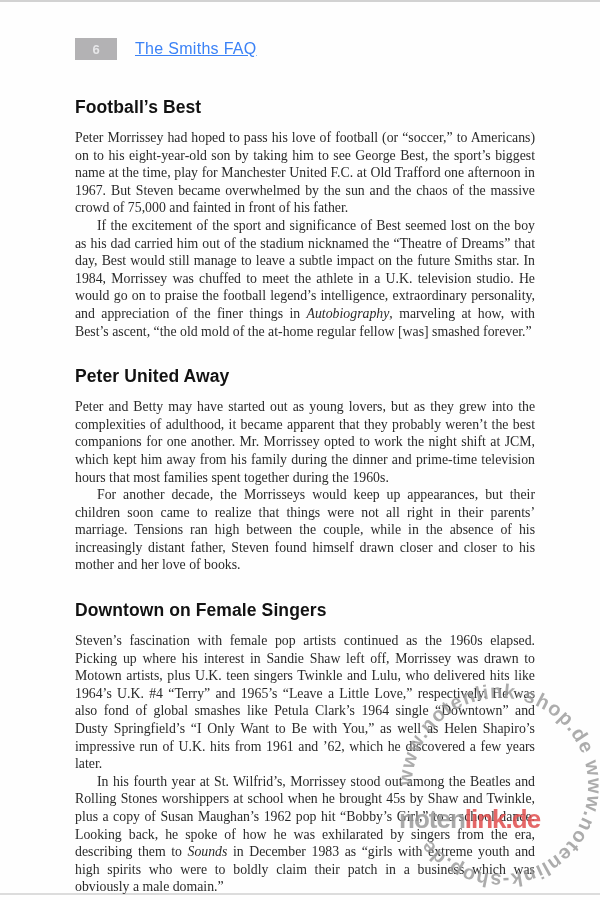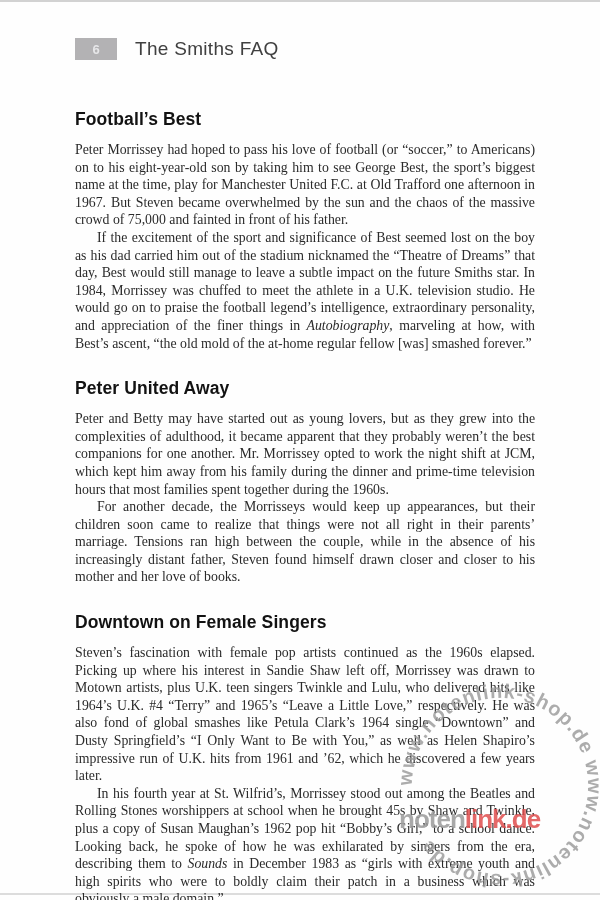--- a/index.html
+++ b/index.html
@@ -11,31 +11,31 @@
   .page-edge{position:absolute;left:0;width:600px;background:#d2d2d2;}
   .edge-top{top:0;height:2px;}
   .edge-bottom{top:893px;height:2px;background:#dcdcdc;}
 
   
   .header{position:absolute;left:75px;top:38px;display:flex;align-items:center;gap:18px;
           font-family:"Liberation Sans", sans-serif;}
   .pagenum-box{width:42px;height:22px;background:#b3b2b4;color:#e7e7e9;
                display:flex;align-items:center;justify-content:center;
                font-size:13px;font-weight:bold;}
-  .book-title{font-size:19px;color:#404040;letter-spacing:.3px;}
+  .book-title{font-size:16px;color:#3b82f6;letter-spacing:.3px;text-decoration:underline;}
 
   
   .content{position:absolute;left:75px;top:93px;width:460px;color:#282828;}
   .content section{margin:0 0 16px 0;}
   .content h2{
     font-family:"Liberation Sans", sans-serif;
     font-size:17.5px;font-weight:bold;color:#121212;
     margin:26px 0 11px 0;letter-spacing:.1px;
   }
-  .content section:first-child h2{margin-top:16px;}
+  .content section:first-child h2{margin-top:4px;}
   .content p{
     margin:0;font-size:13.8px;line-height:17.6px;
     text-align:justify;color:#2a2a2a;
   }
   .content p + p{text-indent:22px;}
   .content em{}
 
   
   .watermark{position:absolute;left:0;top:0;width:600px;height:900px;pointer-events:none;}
   .wm-ring{position:absolute;left:392px;top:678px;width:216px;height:216px;opacity:.82;}

